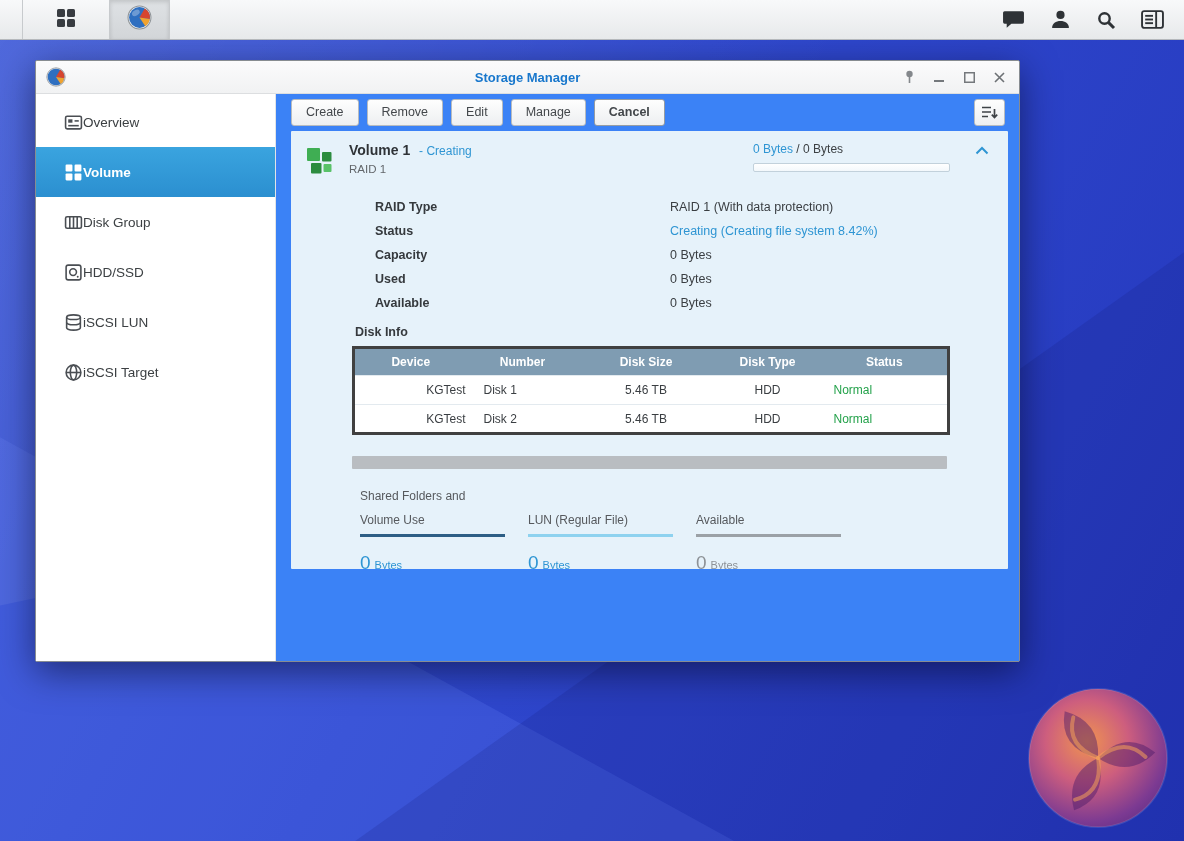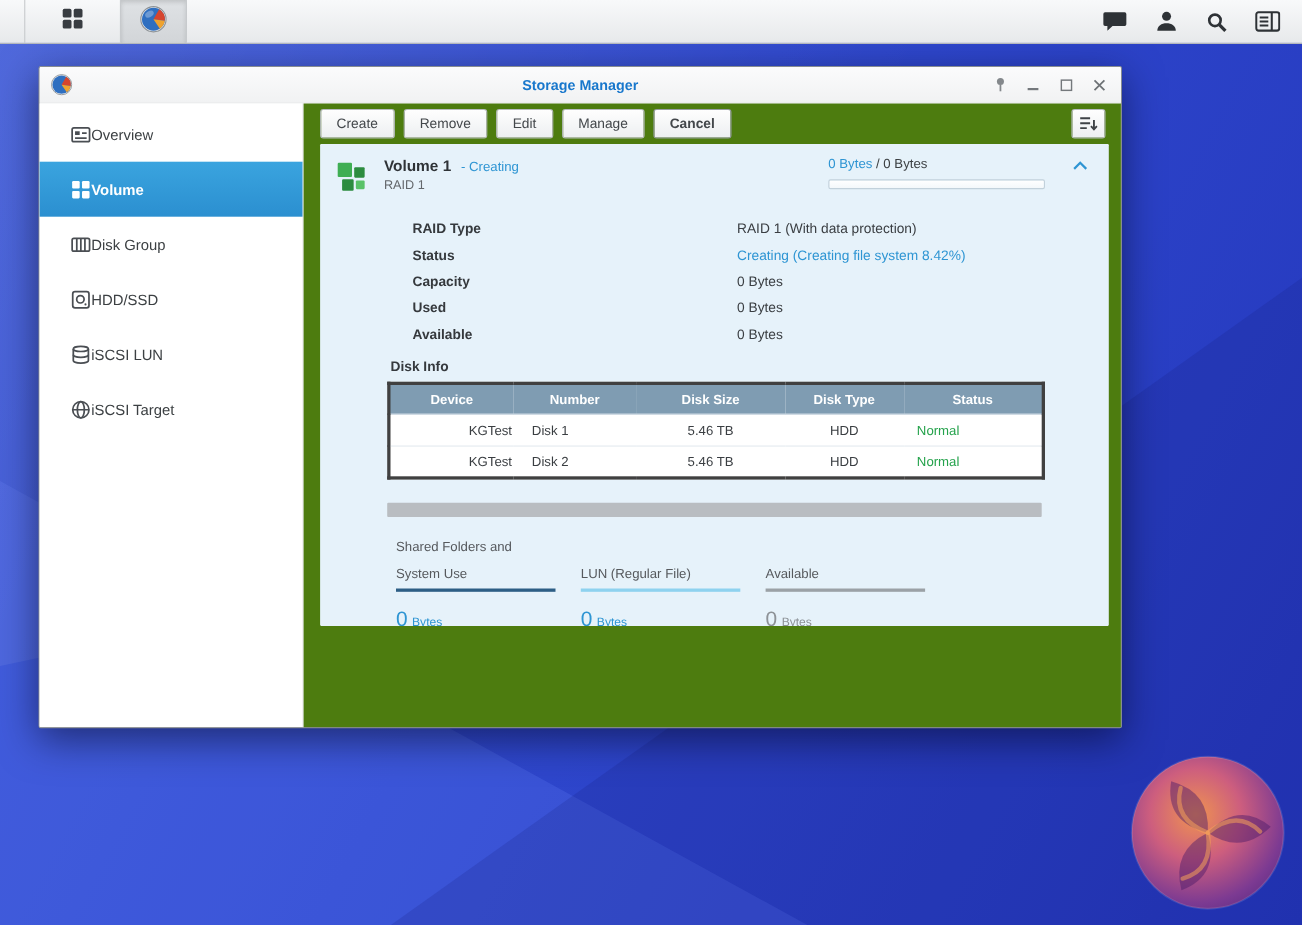--- a/index.html
+++ b/index.html
@@ -85,21 +85,21 @@
   .sidebar { width:240px; flex:0 0 240px; border-right:1px solid #e2e4e6; padding-top:3px; background:#fff; }
   .side-item {
     height:50px; display:flex; align-items:center; 
     padding-left:27px; font-size:13.5px; color:#3c4043; cursor:pointer;
   }
   .side-item .sic { display:flex; width:20px; justify-content:center; color:#4a4e53; }
   .side-item.active { background:linear-gradient(#3aa4df,#2b8fd0); color:#fff; font-weight:bold; }
   .side-item.active .sic { color:#fff; }
 
   
-  .main { flex:1; display:flex; flex-direction:column; min-width:0; background:#4d7c0f; }
+  .main { flex:1; display:flex; flex-direction:column; min-width:0; background:#3b82f6; }
   .toolbar { height:37px; flex:0 0 37px; display:flex; align-items:center; gap:8px; padding:0 14px 0 15px; }
   .btn {
     font-size:12.5px; color:#43474b; padding:5px 14px 6px;
     border:1px solid #b7bbbf; border-radius:3px; cursor:pointer;
     background:linear-gradient(#fefefe,#edeff1);
   }
   .btn.emph { border-color:#969ca2;font-weight:bold; }
   .sortbtn {
     margin-left:auto; width:31px; height:27px; display:flex; align-items:center; justify-content:center;
     border:1px solid #b7bbbf; border-radius:3px; cursor:pointer;
@@ -462,21 +462,21 @@
                 <td class="c4 ok">Normal</td>
               </tr>
             </tbody>
           </table>
 
           <div class="usage-bar"></div>
 
           <div class="legend">
             <div class="leg">
               <div class="ll">Shared Folders and</div>
-              <div class="ll">System Use</div>
+              <div class="ll">Volume Use</div>
               <div class="bar bar-shared"></div>
               <div class="val">
                 <span class="num">0</span><span class="unit">Bytes</span>
               </div>
             </div>
             <div class="leg">
               <div class="ll"></div>
               <div class="ll">LUN (Regular File)</div>
               <div class="bar bar-lun"></div>
               <div class="val">

